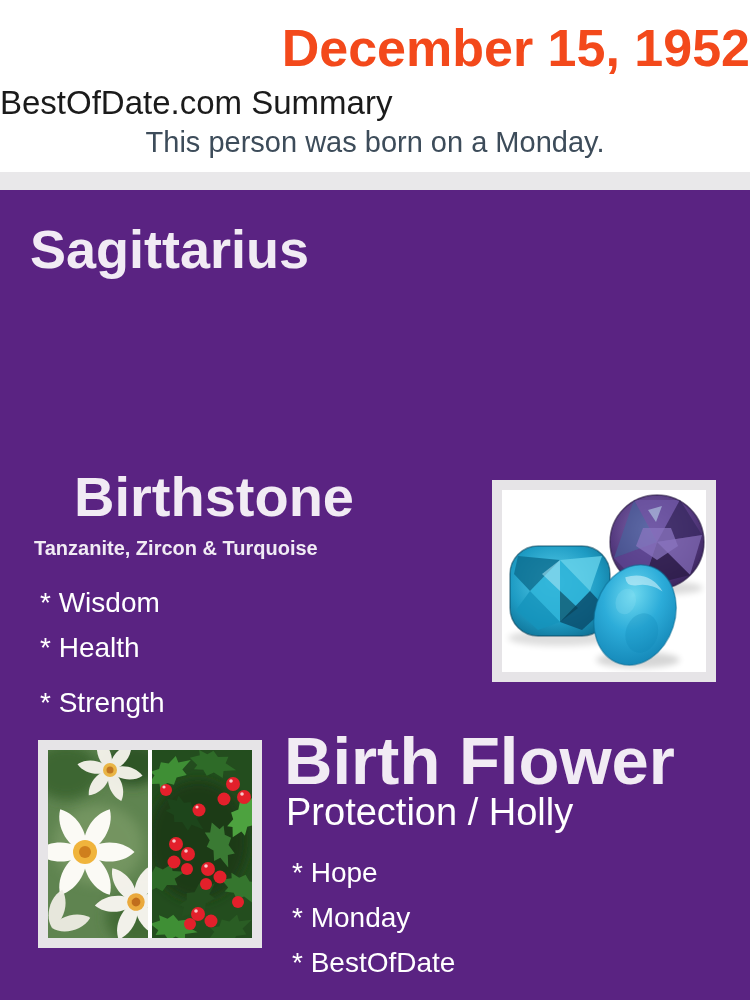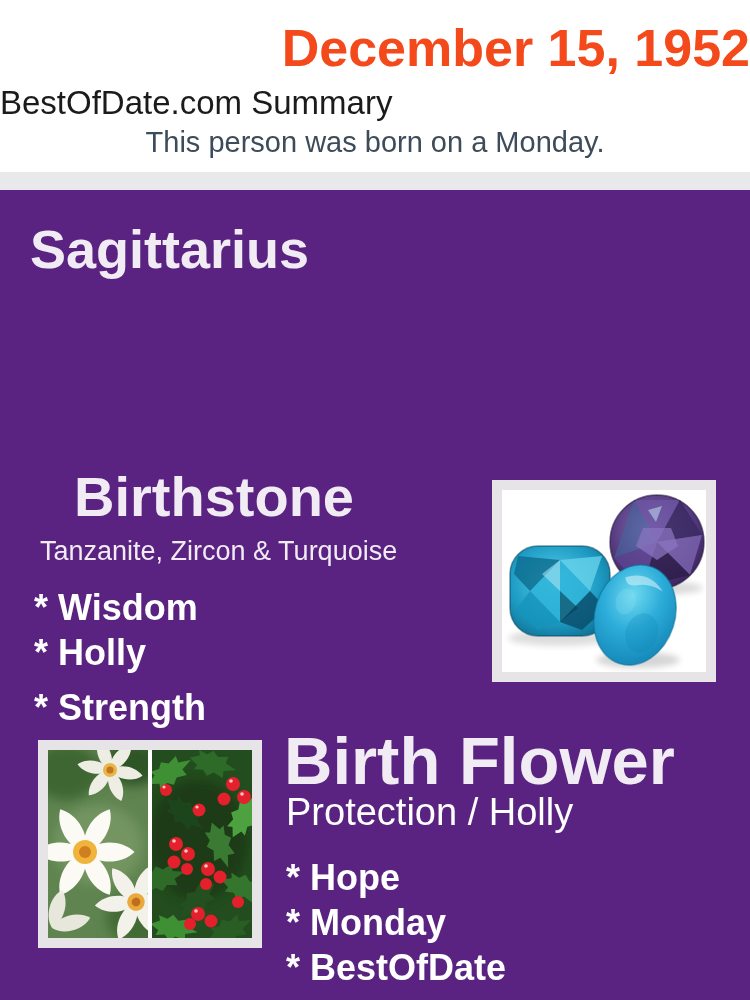--- a/index.html
+++ b/index.html
@@ -29,26 +29,26 @@
   
   .panel{position:absolute;top:190px;left:0;width:750px;height:810px;background:var(--panel-purple);}
 
   .sign{position:absolute;left:30px;top:28px;font-size:54px;font-weight:700;
     color:var(--heading-white);line-height:1.15;white-space:nowrap;}
   .desc{position:absolute;left:30px;top:108px;width:600px;font-size:35px;font-weight:400;
     color:var(--body-white);line-height:45px;}
 
   .bs-heading{position:absolute;left:34px;top:276px;font-size:56px;font-weight:700;
     color:var(--heading-white);line-height:1.1;white-space:nowrap;margin-left:40px;}
-  .bs-stones{position:absolute;left:40px;top:347px;font-size:27px;font-weight:400;
+  .bs-stones{position:absolute;left:34px;top:347px;font-size:20px;font-weight:700;
     color:var(--heading-white);line-height:1.1;white-space:nowrap;}
   .bs-trait-0{position:absolute;left:34px;top:396px;}
   .bs-trait-1{position:absolute;left:34px;top:441px;}
   .bs-trait-2{position:absolute;left:34px;top:496px;}
-  .trait{font-size:36px;font-weight:700;color:var(--body-white);line-height:1.2;white-space:nowrap;}
+  .trait{font-size:28px;font-weight:400;color:var(--body-white);line-height:1.2;white-space:nowrap;margin-left:6px;}
 
   .photo{position:absolute;background:var(--photo-frame-gray);padding:10px;}
   .photo svg{display:block;}
   .gem-photo{left:492px;top:290px;width:224px;height:202px;}
   .flower-photo{left:38px;top:550px;width:224px;height:208px;}
 
   .bf-heading{position:absolute;left:284px;top:534px;font-size:67px;font-weight:700;
     color:var(--heading-white);line-height:1.1;white-space:nowrap;}
   .bf-flowers{position:absolute;left:286px;top:602px;font-size:38px;font-weight:400;
     color:var(--body-white);line-height:1.1;white-space:nowrap;}
@@ -67,21 +67,21 @@
   <div class="divider"></div>
 
   <div class="panel">
 
     <div class="sign">Sagittarius</div>
 
     <div>
       <div class="bs-heading">Birthstone</div>
       <div class="bs-stones">Tanzanite, Zircon &amp; Turquoise</div>
       <div class="trait bs-trait-0">* Wisdom</div>
-      <div class="trait bs-trait-1">* Holly</div>
+      <div class="trait bs-trait-1">* Health</div>
       <div class="trait bs-trait-2">* Strength</div>
 
       <figure class="photo gem-photo" aria-label="tanzanite-zircon-turquoise-gemstones-photo">
         <svg width="204" height="182" viewBox="0 0 204 182">
           <defs>
             <filter id="soft" x="-50%" y="-50%" width="200%" height="200%">
               <feGaussianBlur stdDeviation="3"></feGaussianBlur>
             </filter>
             <radialGradient id="turq" cx="40%" cy="32%" r="80%">
               <stop offset="0%" stop-color="#6fd9ef"></stop>

